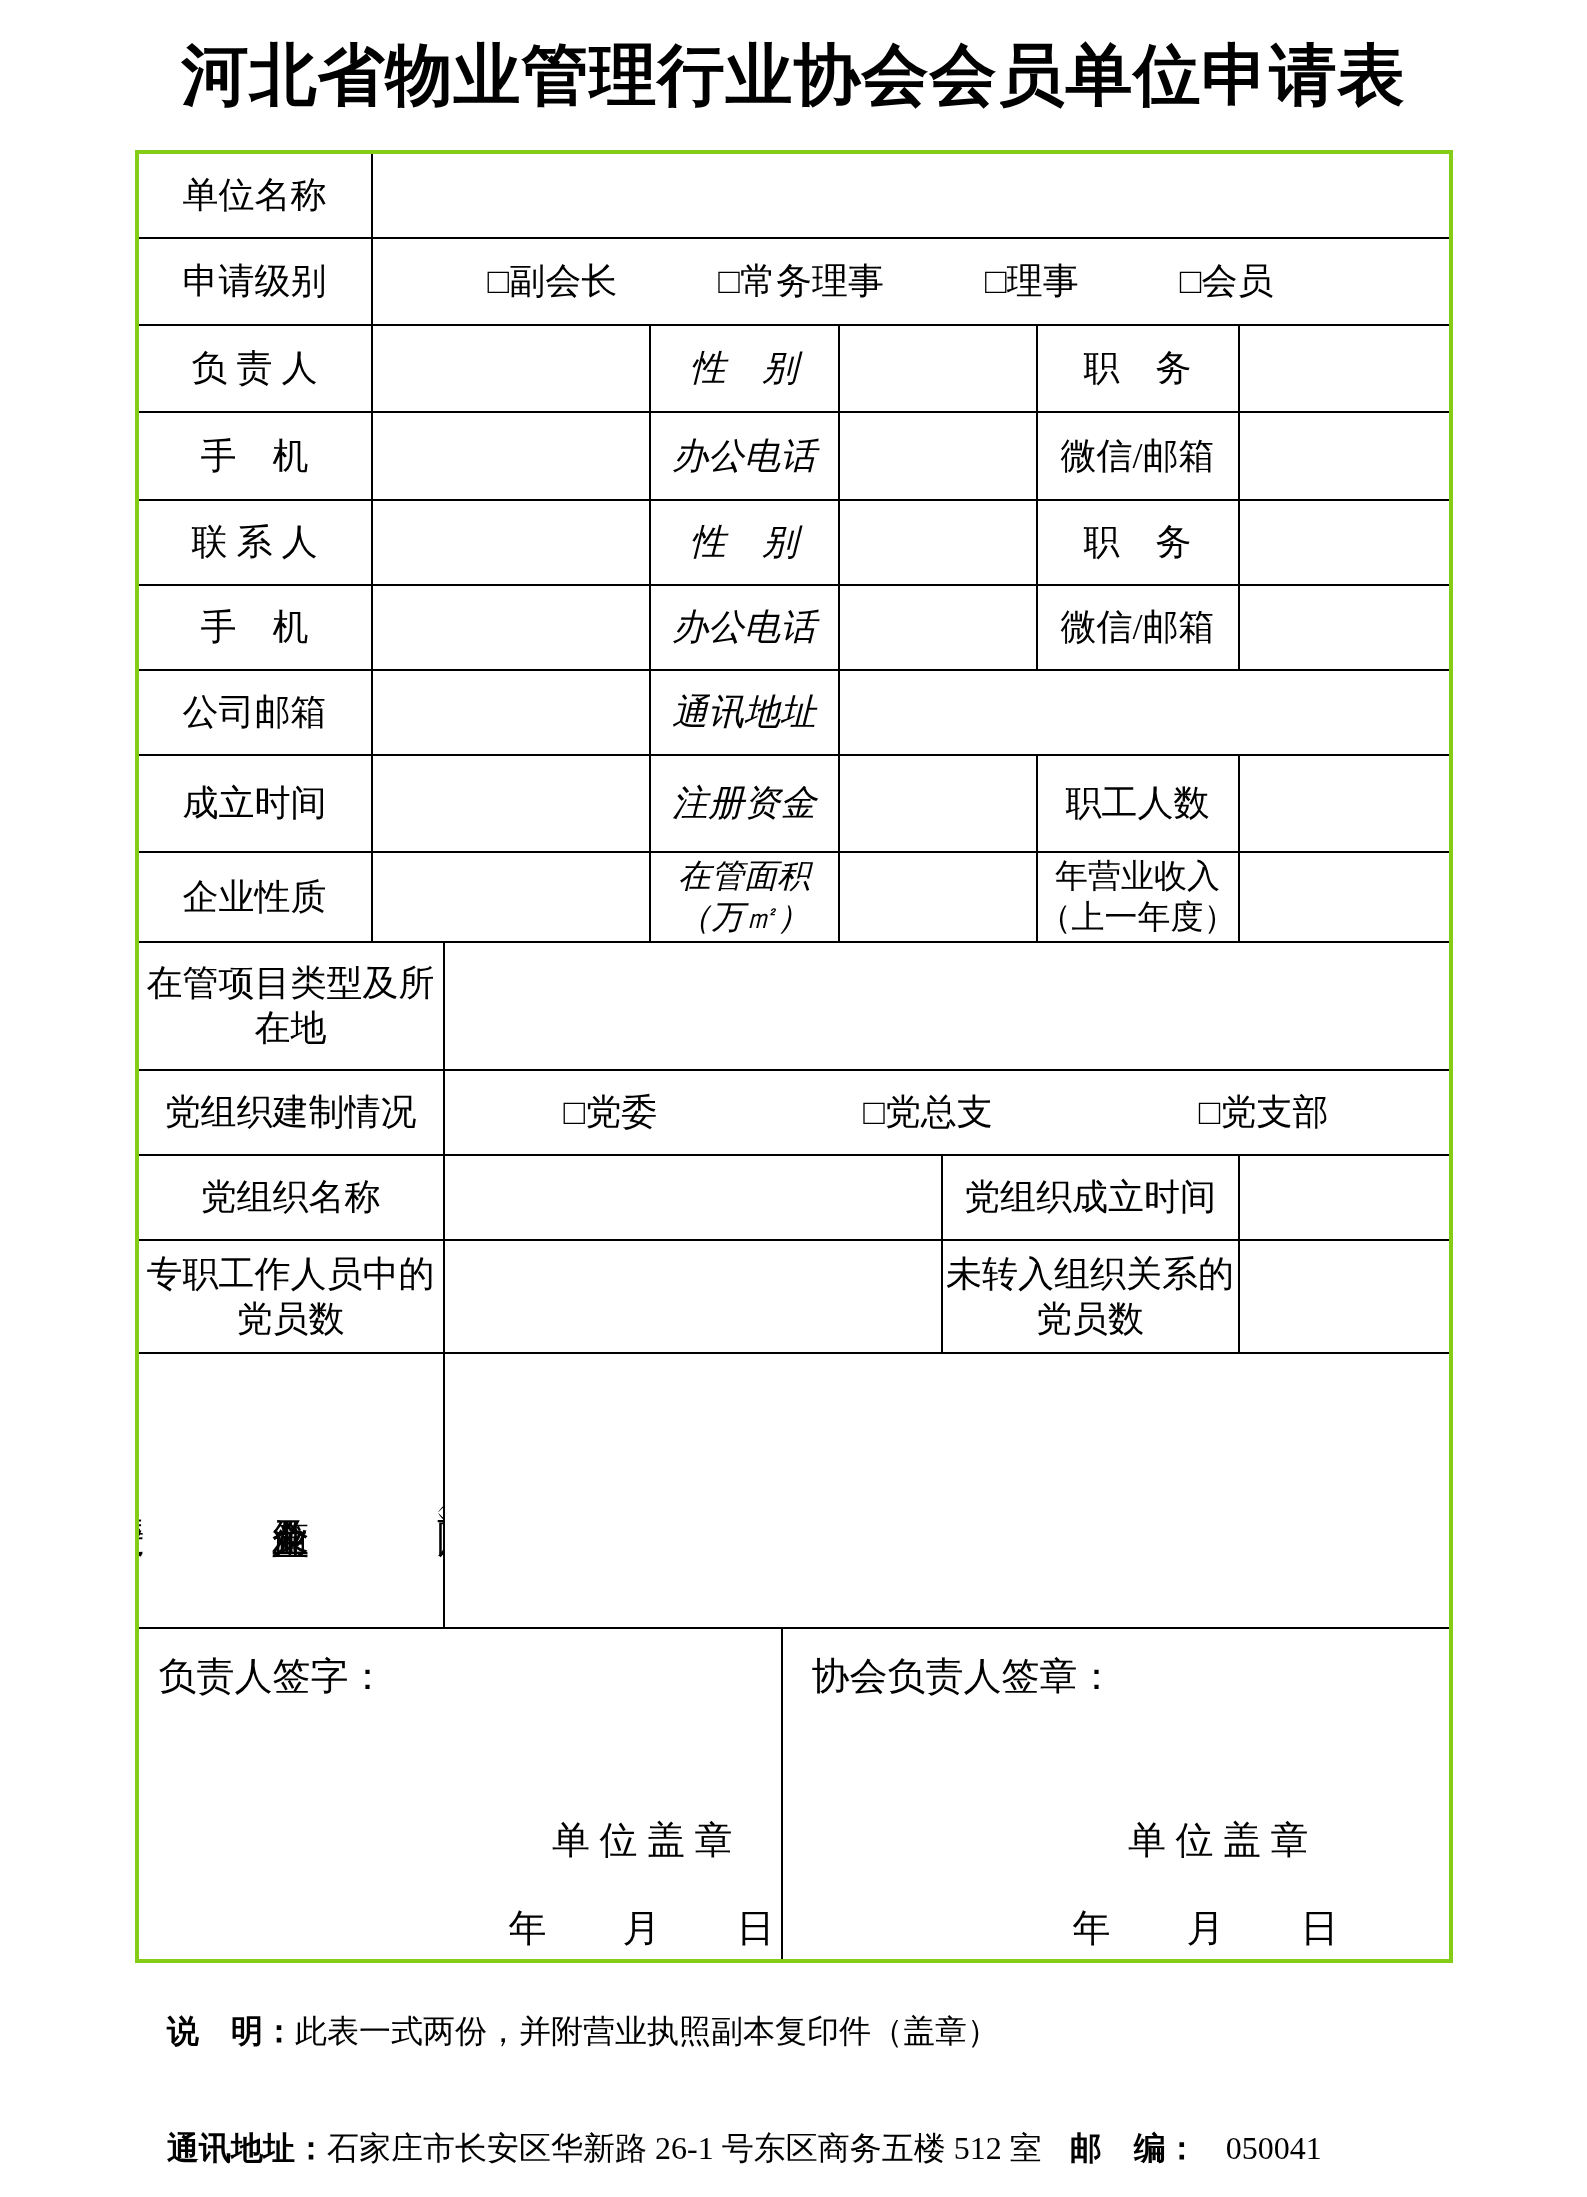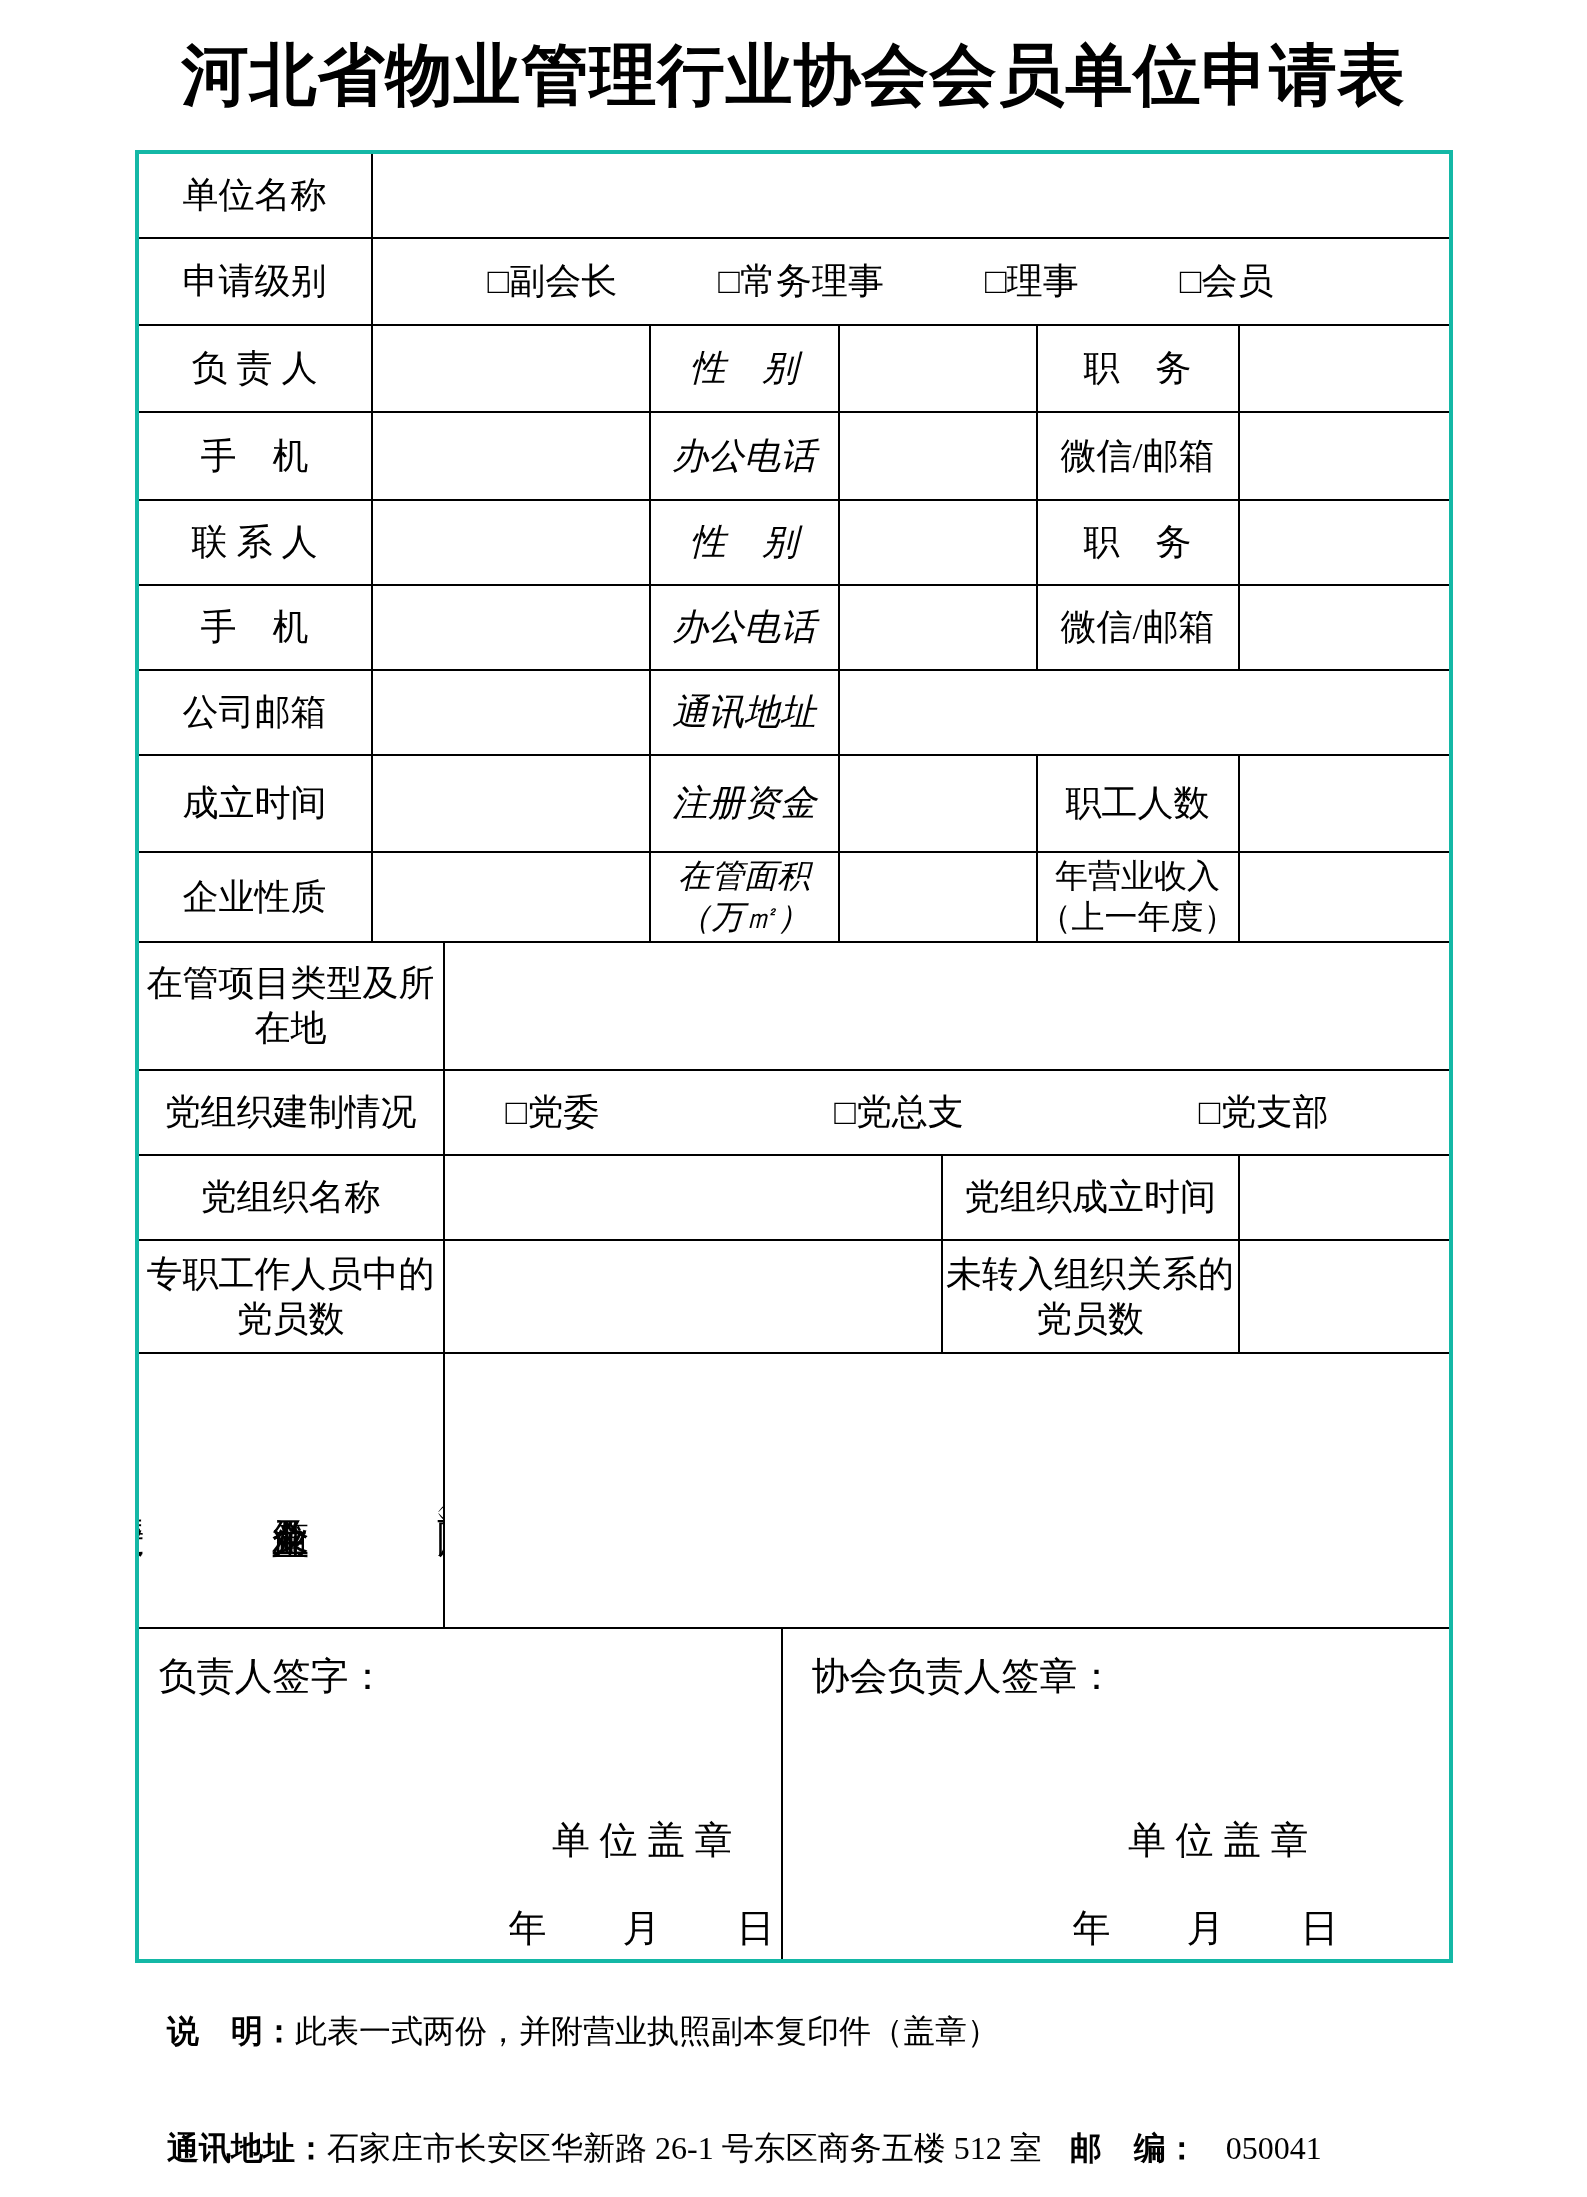--- a/index.html
+++ b/index.html
@@ -13,21 +13,21 @@
     text-align:center;
     font-size:67px;
     line-height:58px;
     font-weight:bold;
     letter-spacing:1px;
     white-space:nowrap;
   }
   .form-table{
     width:1318px;
     margin:46px auto 0;
-    border:4px solid #14b8a6;
+    border:4px solid #84cc16;
     box-sizing:border-box;
   }
   .row{display:flex;border-bottom:2px solid #000;box-sizing:border-box;}
   .row:last-child{border-bottom:none;}
   .cell{
     border-right:2px solid #000;
     box-sizing:border-box;
     display:flex;align-items:center;justify-content:center;
     font-size:36px;line-height:1.25;
     white-space:pre;
@@ -43,21 +43,21 @@
   .w-span{flex:1;}
   .w-lblD{width:306px;}
   .w-vE1{width:498px;}  .w-lE2{width:297px;} .w-vE2{width:209px;}
   .w-sigL{width:644px;}
   
   .h85{height:85px;}  .h87{height:87px;}  .h88{height:88px;}
   .h97{height:97px;}  .h90{height:90px;}  .h128{height:128px;}
   .h113{height:113px;} .h275{height:275px;} .h330{height:330px;gap:9px;}
   
   .opts{justify-content:space-between;padding:0 175px 0 115px;}
-  .opts2{justify-content:space-between;padding:0 120px 0 61px;}
+  .opts2{justify-content:space-between;padding:0 120px 0 119px;}
   .opt{white-space:pre;}
   
   .profile-label{display:flex;align-items:stretch;justify-content:center;padding:6px 0;}
   .vtext{writing-mode:vertical-rl;height:100%;font-size:37px;line-height:55px;}
   .vcol{height:100%;text-align:center;}
   
   .sig-cell{position:relative;display:block;}
   .sig-title{position:absolute;top:24px;left:20px;font-size:38px;white-space:pre;}
   .sig-seal{position:absolute;font-size:38px;white-space:pre;}
   .sig-date{position:absolute;font-size:38px;white-space:pre;}

